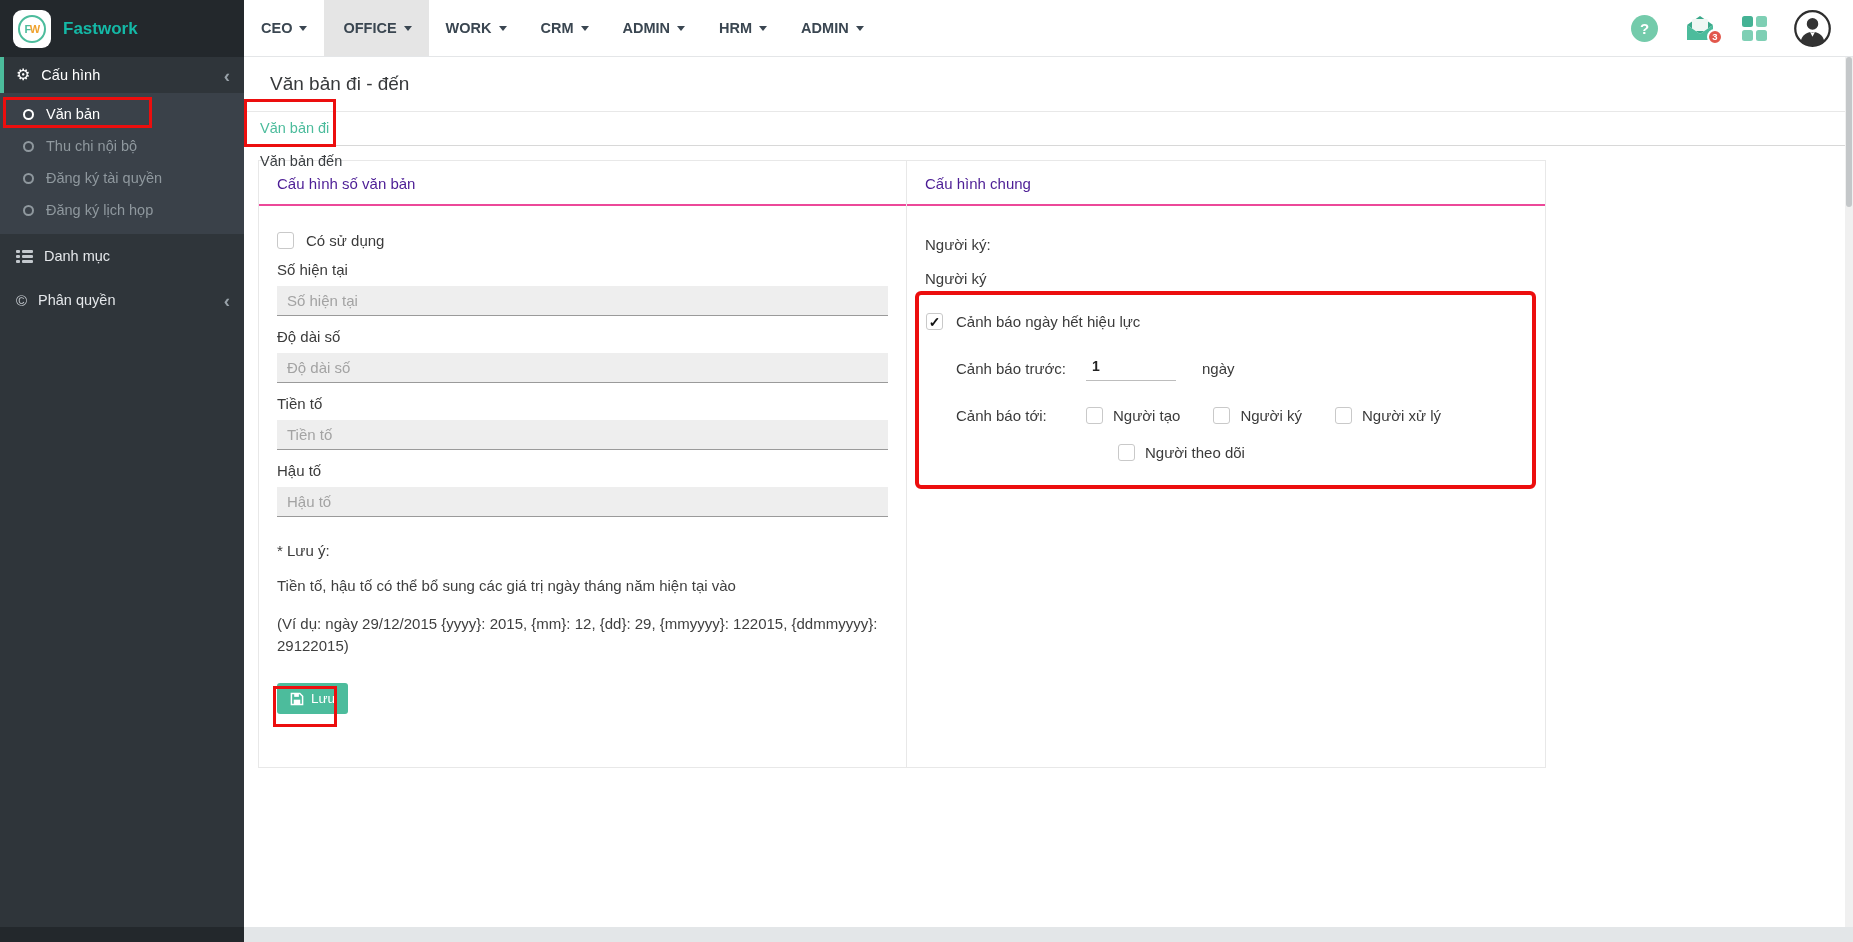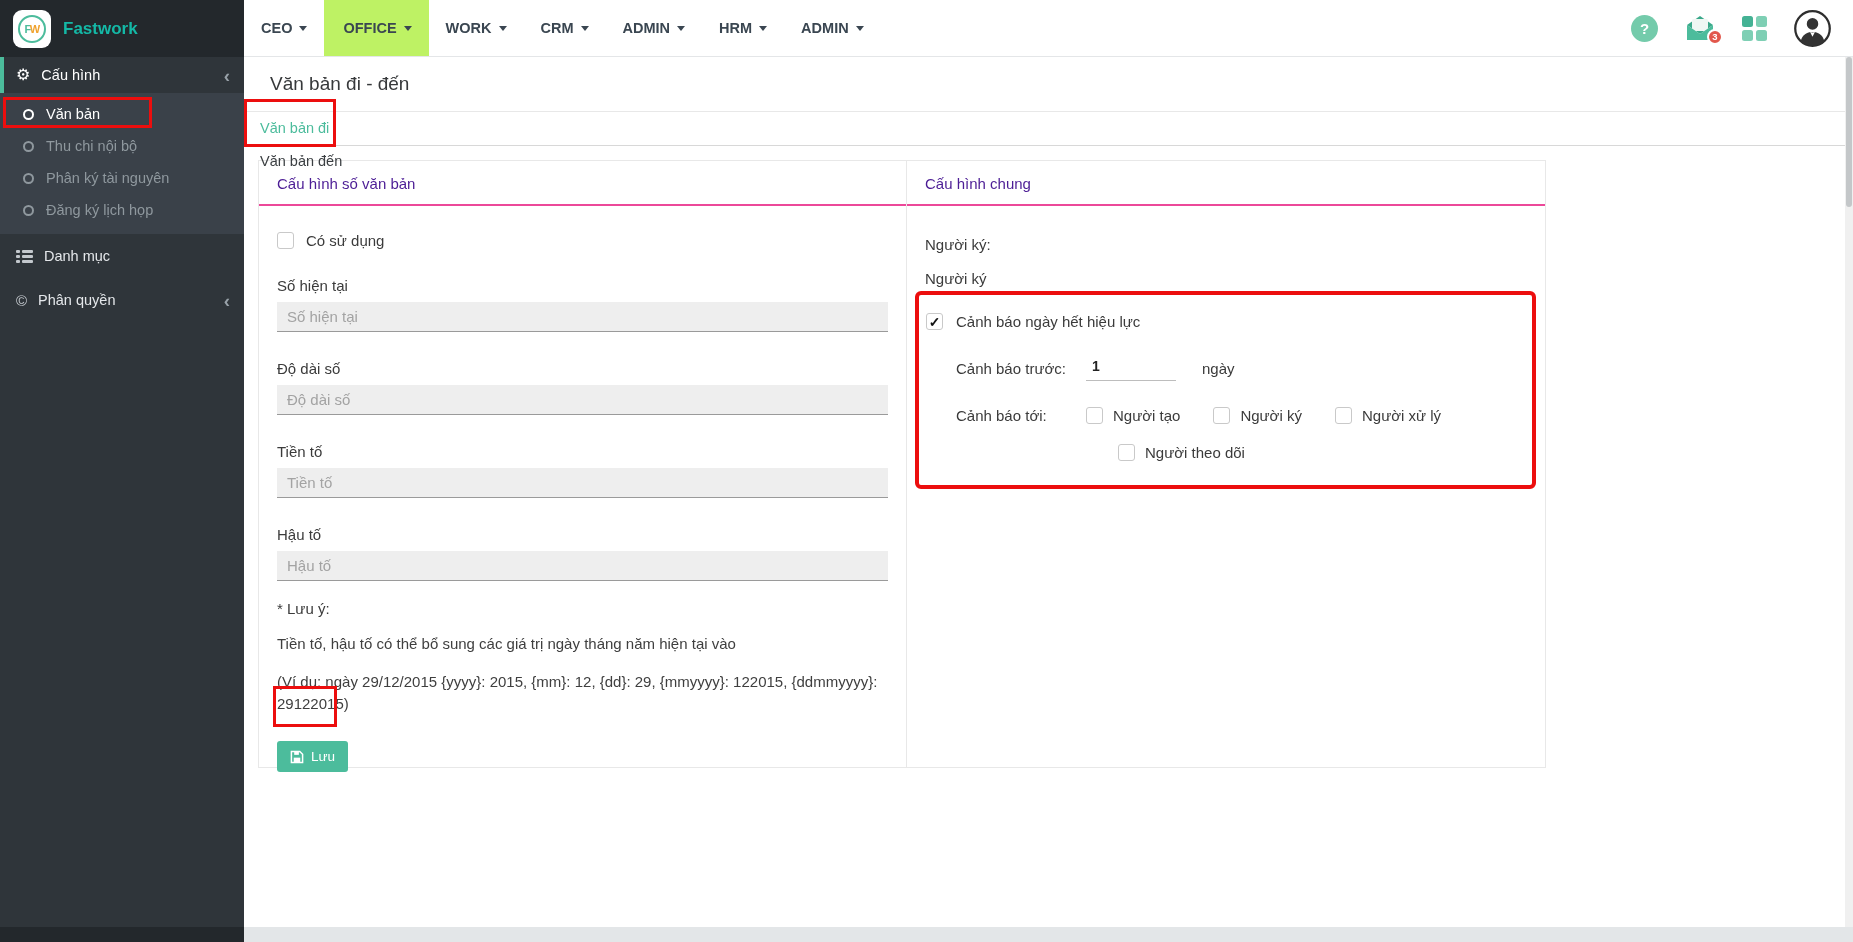--- a/index.html
+++ b/index.html
@@ -41,21 +41,21 @@
 
   .sidebar-foot { position:absolute; left:0; bottom:0; width:244px; height:15px;
                   background:#23282c; }
 
   
   .navbar { position:absolute; left:244px; top:0; right:0; height:57px; background:#fff;
             border-bottom:1px solid #e4e6e8; display:flex; align-items:stretch; z-index:4; }
   .nav-menu { display:flex; }
   .nav-item { display:flex; align-items:center; padding:0 17px; font-size:14.5px;
               font-weight:bold; color:#3a4651; cursor:pointer; }
-  .nav-item.active { background:#bef264;padding-left:19px; }
+  .nav-item.active { background:#e5e5e5;padding-left:19px; }
   .caret { display:inline-block; width:0; height:0; border-left:4px solid transparent;
            border-right:4px solid transparent; border-top:5px solid #3a4651;
            margin-left:7px; }
   .nav-right { margin-left:auto; display:flex; align-items:center; gap:27px;
                padding-right:22px; }
   .help-icon { width:27px; height:27px; border-radius:50%; background:#74cbab; color:#fff;
                font-weight:bold; font-size:15px; display:flex; align-items:center;
                justify-content:center; cursor:pointer; }
   .mail-wrap { position:relative; cursor:pointer; display:flex; }
   .mail-badge { position:absolute; right:-8px; bottom:-3px; min-width:16px; height:16px;
@@ -86,28 +86,28 @@
                   font-weight:normal; color:#4c1d95; border-bottom:2px solid #ec4899; }
   .panel-body { padding:18px; font-size:15px; color:#3b3b3b; }
 
   .cb { width:17px; height:17px; border:1px solid #c9c9c9; border-radius:3px;
         background:#fff; display:inline-flex; align-items:center; justify-content:center;
         flex:0 0 auto; cursor:pointer; }
   .cb.checked::after { content:"✓"; font-size:14px; font-weight:bold; color:#111;
                        line-height:1; }
   .cb-row { display:flex; align-items:center; gap:12px; }
 
-  .field { margin-top:28px; }
+  .field { margin-top:12px; }
   .field-label { margin-bottom:8px; }
   .field input { width:100%; height:30px; background:#eee; border:0;
                  border-bottom:1px solid #9a9a9a; padding:0 10px; font-size:15px;
                  color:#555; font-family:"Liberation Sans", sans-serif; }
   .field input::placeholder { color:#a3a3a3; }
 
-  .note-title { margin-top:19px; }
+  .note-title { margin-top:25px; }
   .note-line { margin-top:16px; line-height:1.45; color:#3f3f3f; }
   .save-btn { margin-top:27px; display:inline-flex; align-items:center; gap:7px;
               background:#4cbc9c; color:#fff; border:0; border-radius:3px;
               padding:8px 13px; font-size:13.5px; cursor:pointer;
               font-family:"Liberation Sans", sans-serif; }
 
   .signer-label { margin-top:12px; }
   .signer-value { margin-top:17px; cursor:pointer; }
 
   .warning-group { margin-top:26px; padding-left:1px; }
@@ -161,21 +161,21 @@
     <div class="sub-item active">
       <span class="o-icon"></span>
       <span>Văn bản</span>
     </div>
     <div class="sub-item">
       <span class="o-icon"></span>
       <span>Thu chi nội bộ</span>
     </div>
     <div class="sub-item">
       <span class="o-icon"></span>
-      <span>Phân ký tài nguyên</span>
+      <span>Đăng ký tài quyền</span>
     </div>
     <div class="sub-item">
       <span class="o-icon"></span>
       <span>Đăng ký lịch họp</span>
     </div>
   </div>
 
   <div class="side-item side-plain">
     <span class="list-icon">
         <span></span>

